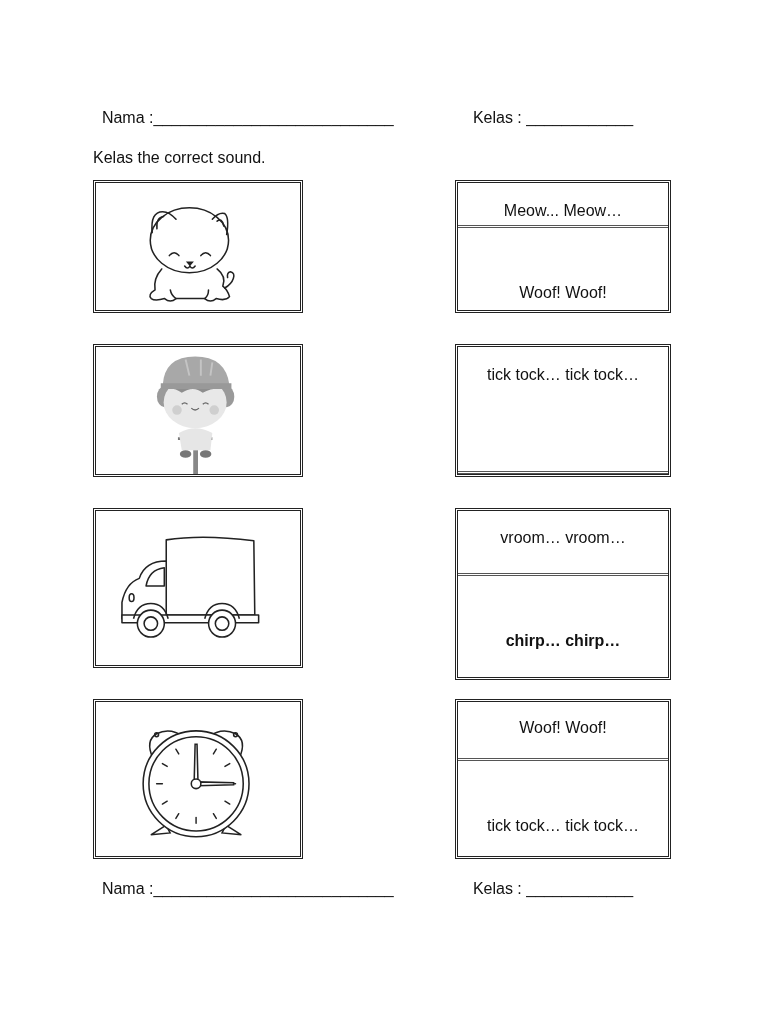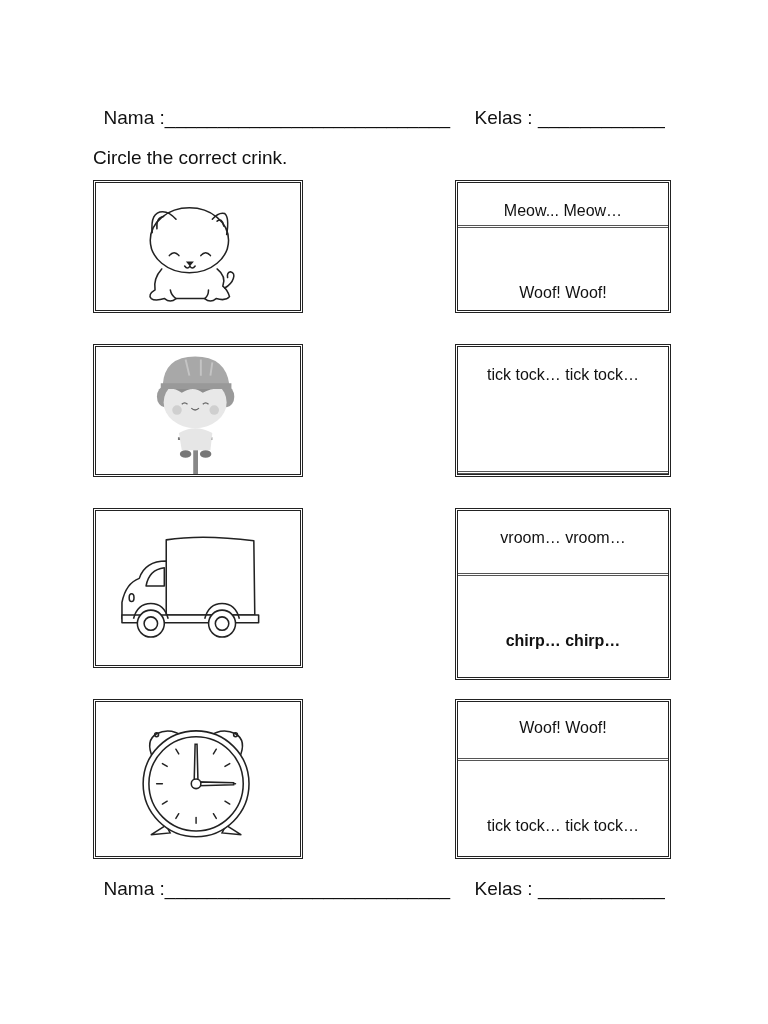--- a/index.html
+++ b/index.html
@@ -10,21 +10,21 @@
     body {
       width: 768px;
       height: 1024px;
       position: relative;
       overflow: hidden;
       font-family: "Liberation Sans", sans-serif;
       color: #111111;
     }
     .line {
       position: absolute;
-      font-size: 19px;
+      font-size: 16px;
       line-height: 20px;
       white-space: pre;
     }
     .dbl {
       position: absolute;
       box-sizing: border-box;
       border: 3px double #222222;
       background: #fff;
       gap: 40px;
     }
@@ -56,21 +56,21 @@
 </head>
 <body>
 
 <div class="line" style="left:93px; top:88px;">
   <span>Nama :</span><span>___________________________</span>
 </div>
 <div class="line" style="left:464px; top:88px;">
   <span>Kelas :</span> <span>____________</span>
 </div>
 
-<div class="line" style="left:93px; top:148px;">Circle the correct crink.</div>
+<div class="line" style="left:93px; top:148px;">Kelas the correct sound.</div>
 
 <div class="dbl picbox" style="left:93px; top:180px; width:210px; height:133px;">
   <svg viewBox="0 0 210 133" fill="none" stroke="#222" stroke-width="1.6" stroke-linecap="round">
 
     <path d="M57 52 Q55 30 68 30 Q75 30 82 38"></path>
     <path d="M62 48 Q61 36 69 35"></path>
     <path d="M120 38 Q127 30 133 32 Q138 36 135 54"></path>
     <path d="M125 40 Q130 36 132 45"></path>
 
     <ellipse cx="96" cy="60" rx="41" ry="34"></ellipse>

